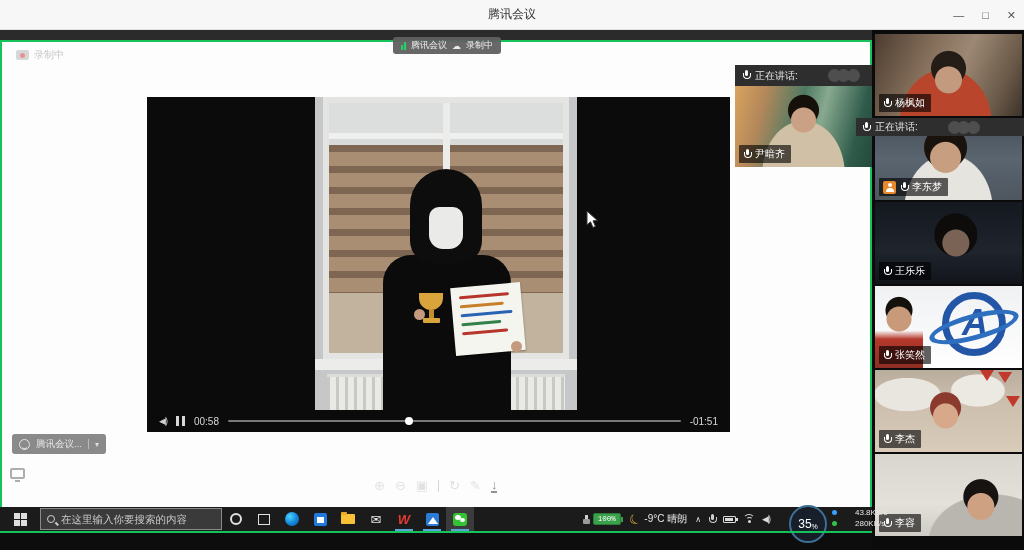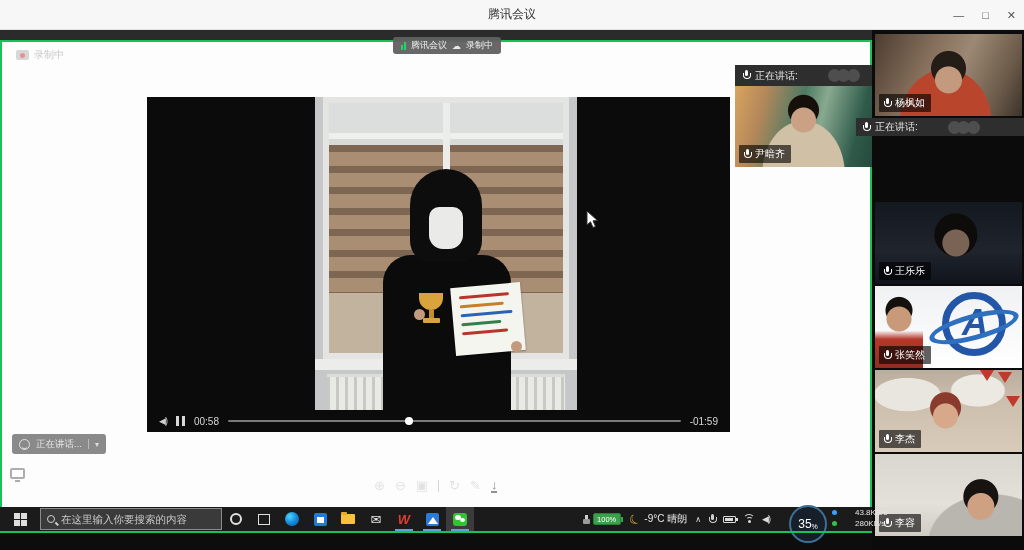--- a/index.html
+++ b/index.html
@@ -130,21 +130,21 @@
   .ic-folder::before { content:""; position:absolute; left:0; top:-2px; width:6px; height:3px; background:#e8ae22; border-radius:1px 1px 0 0; }
   .ic-mail { color:#e8e8e8; font-size:13px; }
   .ic-wps { color:#e23b30; font-weight:bold; font-size:13px; font-style:italic; }
   .ic-blueapp { width:13px; height:13px; background:#2b7bd6; border-radius:2px; position:relative; overflow:hidden; }
   .ic-blueapp::after { content:""; position:absolute; left:2px; bottom:2px; width:0; height:0; border-left:5px solid transparent; border-right:5px solid transparent; border-bottom:7px solid #fff; }
   .ic-wechat { width:14px; height:13px; background:#35c335; border-radius:3px; position:relative; }
   .ic-wechat::before { content:""; position:absolute; left:2px; top:2.5px; width:6px; height:5px; background:#fff; border-radius:50%; }
   .ic-wechat::after { content:""; position:absolute; left:7px; top:5px; width:5px; height:4px; background:#fff; border-radius:50%; }
 
   .tb-right { position:absolute; right:0; top:0; height:24px; display:flex; align-items:center; gap:8px; padding-right:4px; }
-  .batt-group { display:flex; align-items:center; gap:3px; }
+  .batt-group { display:flex; align-items:center; gap:3px;font-family:Liberation Mono, monospace; }
   .plug { width:7px; height:9px; position:relative; }
   .plug::before { content:""; position:absolute; left:2px; top:0; width:3px; height:5px; background:#cfcfcf; }
   .plug::after { content:""; position:absolute; left:0; top:4px; width:7px; height:5px; background:#9a9a9a; border-radius:1px; }
   .batt-pill { min-width:28px; height:12px; background:#3aa049; border:1px solid #2b7c38; border-radius:2px; color:#fff; font-size:7.5px; display:flex; align-items:center; justify-content:center; padding:0 2px; position:relative; }
   .batt-pill::after { content:""; position:absolute; right:-3px; top:3px; width:2px; height:5px; background:#3aa049; }
   .weather { display:flex; align-items:center; gap:4px; }
   .moon { color:#f0b93a; font-size:13px; transform:rotate(-25deg); display:inline-block; }
   .weather .wt { color:#e8e8e8; font-size:10px; }
   .tray { display:flex; align-items:center; gap:7px; color:#dcdcdc; }
   .tray .chev { font-size:8px; }
@@ -282,21 +282,21 @@
       <div class="controls">
         <span class="spk">◀)</span>
         <span class="pause">
             <i></i>
             <i></i>
           </span>
         <span class="t-cur">00:58</span>
         <span class="track">
             <span class="knob" style="left: 40%;"></span>
           </span>
-        <span class="t-rem">-01:59</span>
+        <span class="t-rem">-01:51</span>
       </div>
     </div>
 
     <div class="speak-panel">
       <div class="speak-head">
         <span class="mic"></span>
         <span class="lbl">正在讲话:</span>
         <span class="wm">
             <i></i>
             <i></i>
@@ -305,21 +305,21 @@
       </div>
       <div class="speak-video"></div>
       <div class="nameplate">
         <span class="mic"></span>
         <span>尹暗齐</span>
       </div>
     </div>
 
     <div class="chat-bubble">
       <span class="face"></span>
-      <span class="ph">正在讲话...</span>
+      <span class="ph">腾讯会议...</span>
       <span class="sep"></span>
       <span class="car">▾</span>
     </div>
 
     <div class="mini-monitor"></div>
 
     <div class="viewer-toolbar">
       <span class="vt">⊕</span>
       <span class="vt">⊖</span>
       <span class="vt">▣</span>
@@ -424,20 +424,27 @@
   <div class="green-bottom"></div>
 
 
   <div class="sidebar">
     <div class="tile t1">
       <div class="nameplate">
           <span class="mic"></span>
           <span>杨枫如</span>
         </div>
     </div>
+    <div class="tile t2">
+      <div class="nameplate">
+          <span class="host-badge"></span>
+          <span class="mic"></span>
+          <span>李东梦</span>
+        </div>
+    </div>
     <div class="tile t3">
       <div class="nameplate">
           <span class="mic"></span>
           <span>王乐乐</span>
         </div>
     </div>
     <div class="tile t4">
       <div class="logo">
           <span class="a">A</span>
         </div>

